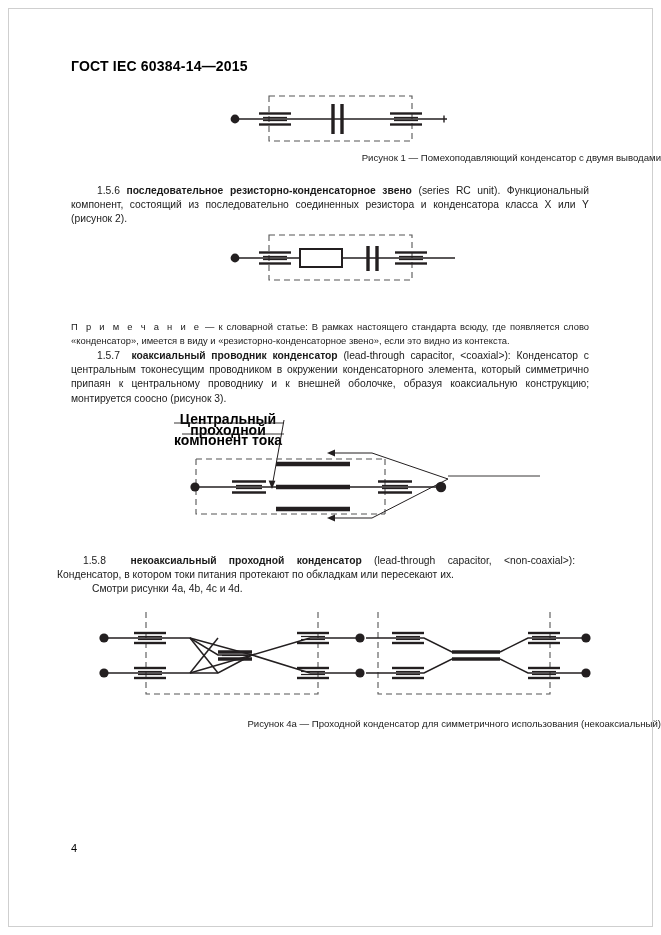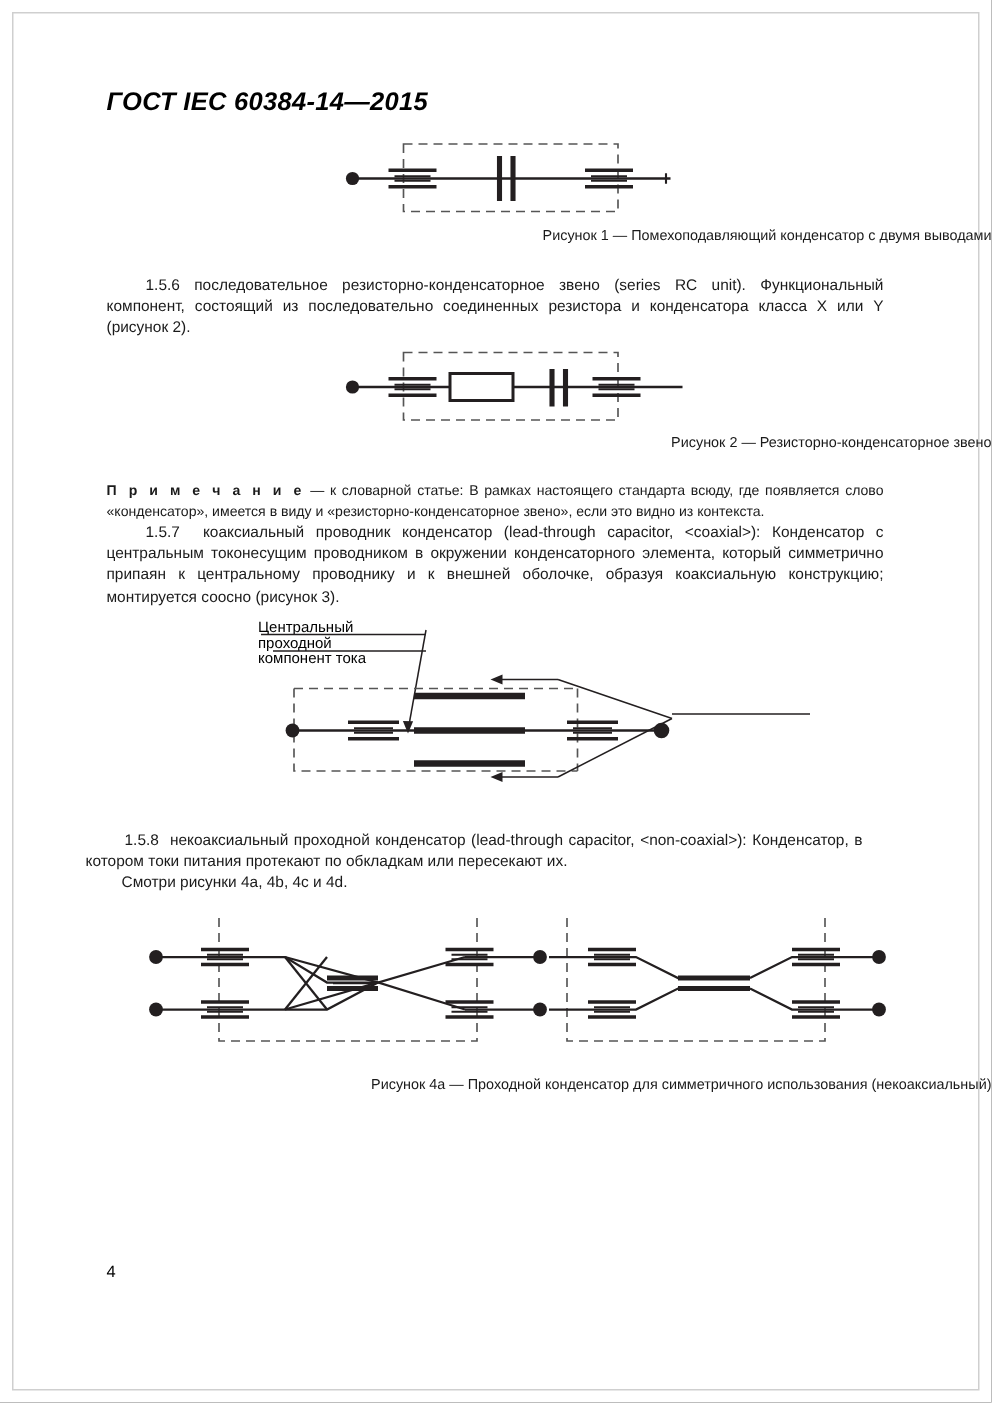--- a/index.html
+++ b/index.html
@@ -25,67 +25,67 @@
     width: 645px;
     height: 919px;
     border: 1px solid #cfcfcf;
     box-sizing: border-box;
     pointer-events: none;
   }
   .doc-header {
     position: absolute;
     left: 71px;
     top: 58px;
-    font-size: 17px;
+    font-size: 14px;
     font-weight: bold;
     letter-spacing: 0.2px;
-    font-style: italic;
   }
   .page-number {
     position: absolute;
     left: 71px;
     top: 842px;
     font-size: 11px;
   }
   .para {
     position: absolute;
     font-size: 10.3px;
     line-height: 14.2px;
     text-align: justify;
     color: #1a1a1a;
   }
   .para .ind { display: inline-block; width: 26px; }
-  .para b { font-weight: normal; }
+  .para b { font-weight: bold; }
   .note {
     position: absolute;
     font-size: 9.4px;
     line-height: 13.6px;
     text-align: justify;
     color: #1a1a1a;
   }
-  .note .spaced { letter-spacing: 2.1px; font-weight: bold; }
+  .note .spaced { letter-spacing: 2.1px; }
   .caption {
     position: absolute;
     width: 100%;
     text-align: right;
     font-size: 9.6px;
     color: #1a1a1a;
     left: 0;
   }
   .fig {
     position: absolute;
     left: 0;
     width: 661px;
   }
   .lbl {
     position: absolute;
-    font-size: 10px;
+    font-size: 14px;
     line-height: 10.6px;
+    text-align: center;
     color: #000;
-    font-weight: normal;
+    font-weight: bold;
   }
   svg { display: block; overflow: visible; }
 </style>
 </head>
 <body>
 
 <div class="page">
 
   <div class="sheet-border"></div>
 
@@ -151,21 +151,20 @@
 
       <g>
         <line x1="395" y1="23.5" x2="427" y2="23.5" stroke="#231f20" stroke-width="2.4"></line>
         <line x1="395" y1="34.5" x2="427" y2="34.5" stroke="#231f20" stroke-width="2.4"></line>
         <line x1="399" y1="27.5" x2="423" y2="27.5" stroke="#231f20" stroke-width="1.3"></line>
         <line x1="399" y1="30.5" x2="423" y2="30.5" stroke="#231f20" stroke-width="1.3"></line>
       </g>
     </svg>
   </div>
 
-  <div class="caption" style="top:290px">Рисунок 2 — Резисторно-конденсаторное звено</div>
 
   <div class="note" style="left:71px; top:320px; width:518px;">
     <span class="ind"></span><span class="spaced">П р и м е ч а н и е</span><span>  — к словарной статье: В рамках настоящего стандарта всюду, где появляется слово «конденсатор», имеется в виду и «резисторно-конденсаторное звено», если это видно из контекста.</span>
   </div>
 
   <div class="para" style="left:71px; top:349px; width:518px;">
     <span class="ind"></span><span>1.5.7</span>&nbsp;&nbsp;<b>коаксиальный проводник конденсатор</b><span> (lead-through capacitor, &lt;coaxial&gt;): Конденсатор с центральным токонесущим проводником в окружении конденсаторного элемента, который симметрично припаян к центральному проводнику и к внешней оболочке, образуя коаксиальную конструкцию; монтируется соосно (рисунок 3).</span>
   </div>
 
   <div class="lbl" style="left:172px; top:414px; width:112px;">
@@ -217,21 +216,21 @@
       <polygon points="327,43 335,39.6 335,46.4" fill="#231f20"></polygon>
       <line x1="372" y1="108" x2="330" y2="108" stroke="#231f20" stroke-width="1"></line>
       <polygon points="327,108 335,104.6 335,111.4" fill="#231f20"></polygon>
     </svg>
   </div>
 
 
   <div class="para" style="left:57px; top:554px; width:518px;">
     <span class="ind"></span><span>1.5.8</span>&nbsp;&nbsp;<b>некоаксиальный проходной конденсатор</b><span> (lead-through capacitor, &lt;non-coaxial&gt;): Конденсатор, в котором токи питания протекают по обкладкам или пересекают их.</span>
   </div>
-  <div class="para" style="left:55px; top:582px; width:518px; text-align:left;">
+  <div class="para" style="left:66px; top:582px; width:518px; text-align:left;">
     <span class="ind"></span><span>Смотри рисунки 4a, 4b, 4c и 4d.</span>
   </div>
 
   <div class="fig" style="top:612px">
     <svg width="661" height="92" viewBox="0 0 661 92">
 
       <g>
 
         <path d="M146 0 L146 82 L318 82 L318 0" fill="none" stroke="#555" stroke-width="1.1" stroke-dasharray="6,4"></path>
 

